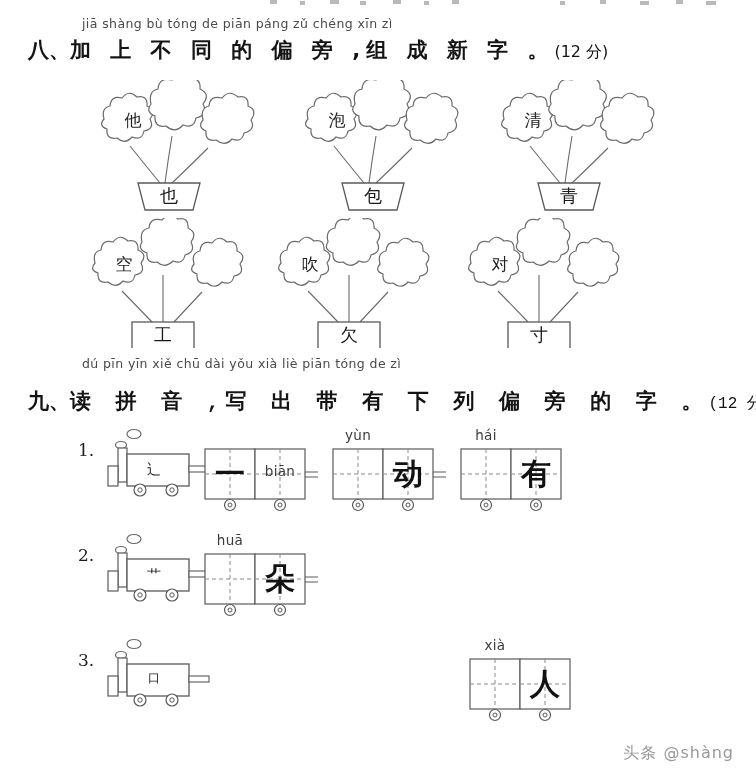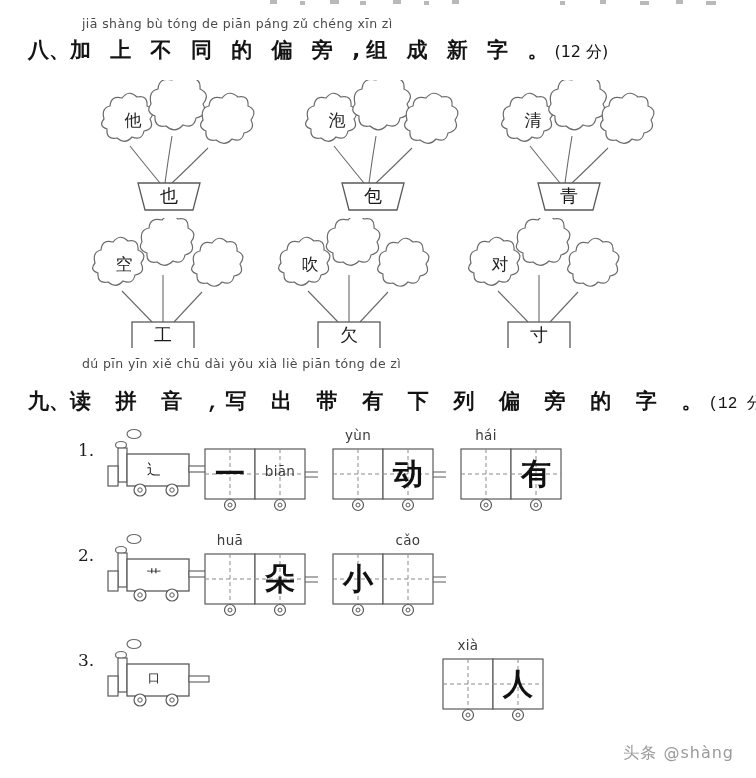--- a/index.html
+++ b/index.html
@@ -369,40 +369,20 @@
         <circle cx="27" cy="68" r="5.5" fill="#ffffff" stroke="#5a5a5a" stroke-width="1.2"></circle>
         <circle cx="27" cy="68" r="2" fill="none" stroke="#5a5a5a" stroke-width="1"></circle>
         <circle cx="77" cy="68" r="5.5" fill="#ffffff" stroke="#5a5a5a" stroke-width="1.2"></circle>
         <circle cx="77" cy="68" r="2" fill="none" stroke="#5a5a5a" stroke-width="1"></circle>
       </svg>
       <div class="car-pinyin" style="left:2px;top:-10px;width:50px;">huā</div>
       <div class="cell-char" style="left:2px;top:22px;width:50px;"></div>
       <div class="cell-char" style="left:52px;top:22px;width:50px;">朵</div>
     </div>
 
-    <div class="car" style="left:331px;">
-      <svg width="115" height="75" viewBox="0 0 115 75">
-        <rect x="2" y="12" width="50" height="50" fill="#ffffff" stroke="#5a5a5a" stroke-width="1.2"></rect>
-        <rect x="52" y="12" width="50" height="50" fill="#ffffff" stroke="#5a5a5a" stroke-width="1.2"></rect>
-        <g stroke="#8a8a8a" stroke-width="1" stroke-dasharray="4,3" fill="none">
-          <path d="M27 12 L27 62"></path>
-            <path d="M2 37 L52 37"></path>
-          <path d="M77 12 L77 62"></path>
-            <path d="M52 37 L102 37"></path>
-        </g>
-        <path d="M102 35 L115 35 M102 40 L115 40" stroke="#5a5a5a" stroke-width="1.1"></path>
-        <circle cx="27" cy="68" r="5.5" fill="#ffffff" stroke="#5a5a5a" stroke-width="1.2"></circle>
-        <circle cx="27" cy="68" r="2" fill="none" stroke="#5a5a5a" stroke-width="1"></circle>
-        <circle cx="77" cy="68" r="5.5" fill="#ffffff" stroke="#5a5a5a" stroke-width="1.2"></circle>
-        <circle cx="77" cy="68" r="2" fill="none" stroke="#5a5a5a" stroke-width="1"></circle>
-      </svg>
-      <div class="car-pinyin" style="left:52px;top:-10px;width:50px;">cǎo</div>
-      <div class="cell-char" style="left:2px;top:22px;width:50px;">小</div>
-      <div class="cell-char" style="left:52px;top:22px;width:50px;"></div>
-    </div>
 
   </div>
 
   <div class="train-row" style="top:622px;">
     <div class="train-num">3.</div>
 
     <svg class="loco" width="110" height="80" viewBox="0 0 110 80">
       <ellipse cx="30" cy="6" rx="7" ry="4.5" fill="none" stroke="#6a6a6a" stroke-width="1.2"></ellipse>
       <ellipse cx="17" cy="17" rx="5.5" ry="3.5" fill="none" stroke="#6a6a6a" stroke-width="1.2"></ellipse>
       <rect x="14" y="20" width="9" height="34" fill="#ffffff" stroke="#5a5a5a" stroke-width="1.2"></rect>
@@ -411,21 +391,21 @@
       <rect x="85" y="38" width="20" height="6" fill="#ffffff" stroke="#5a5a5a" stroke-width="1.1"></rect>
       <circle cx="36" cy="62" r="6" fill="#ffffff" stroke="#5a5a5a" stroke-width="1.2"></circle>
       <circle cx="36" cy="62" r="2.2" fill="none" stroke="#5a5a5a" stroke-width="1"></circle>
       <circle cx="68" cy="62" r="6" fill="#ffffff" stroke="#5a5a5a" stroke-width="1.2"></circle>
       <circle cx="68" cy="62" r="2.2" fill="none" stroke="#5a5a5a" stroke-width="1"></circle>
     </svg>
     <div class="loco-rad" style="left:136px;top:50px;font-size:12px;">口</div>
 
 
 
-    <div class="car" style="left:441px;text-decoration:underline;">
+    <div class="car" style="left:468px;text-decoration:underline;">
       <svg width="110" height="75" viewBox="0 0 110 75">
         <rect x="2" y="12" width="50" height="50" fill="#ffffff" stroke="#5a5a5a" stroke-width="1.2"></rect>
         <rect x="52" y="12" width="50" height="50" fill="#ffffff" stroke="#5a5a5a" stroke-width="1.2"></rect>
         <g stroke="#8a8a8a" stroke-width="1" stroke-dasharray="4,3" fill="none">
           <path d="M27 12 L27 62"></path>
             <path d="M2 37 L52 37"></path>
           <path d="M77 12 L77 62"></path>
             <path d="M52 37 L102 37"></path>
         </g>
         <circle cx="27" cy="68" r="5.5" fill="#ffffff" stroke="#5a5a5a" stroke-width="1.2"></circle>

